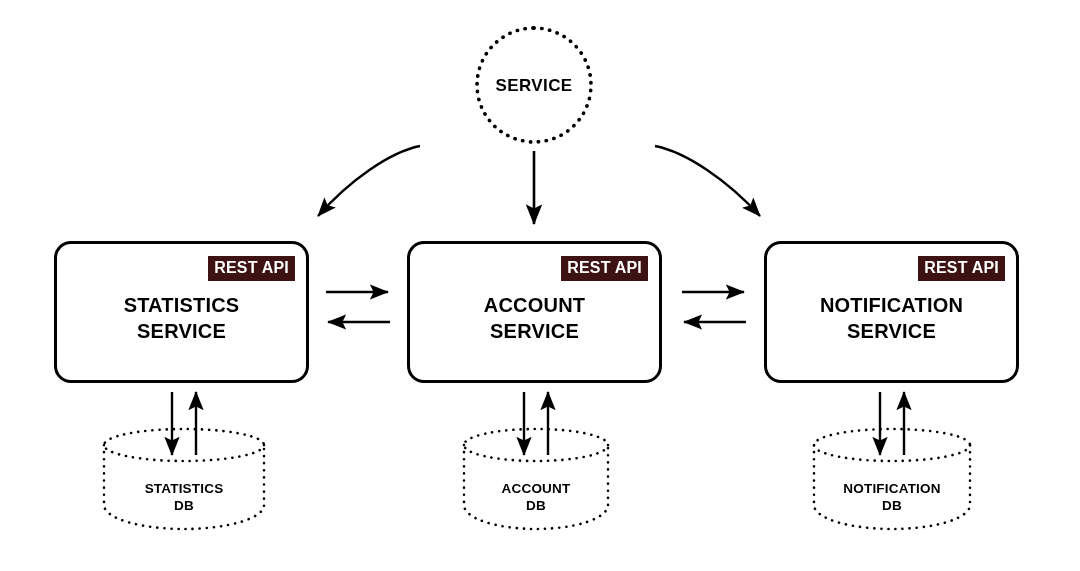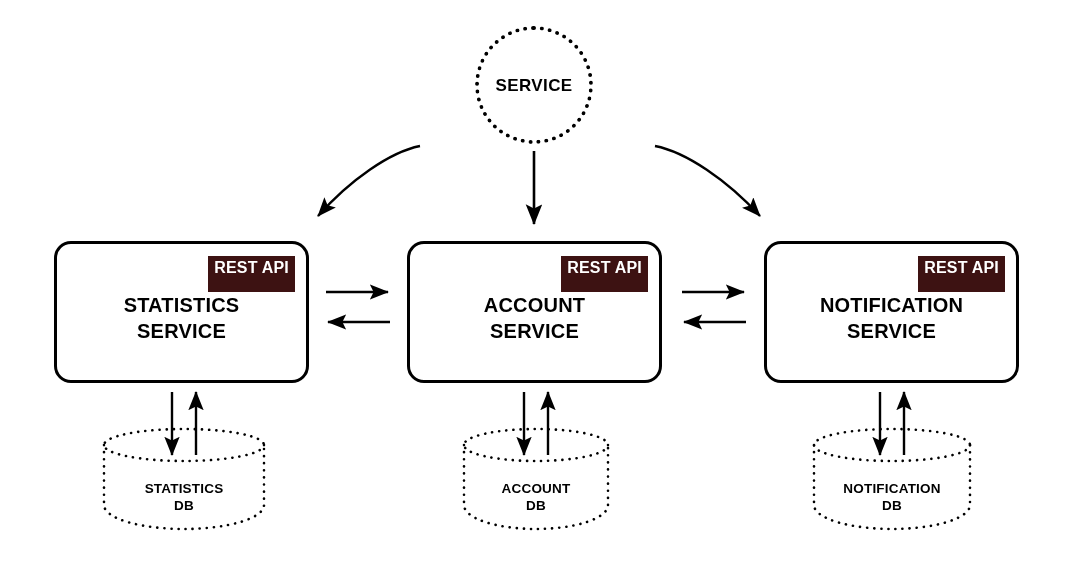--- a/index.html
+++ b/index.html
@@ -75,21 +75,21 @@
   .rest-badge {
     position: absolute;
     top: 12px;
     right: 11px;
     background: #3d1212;
     color: #ffffff;
     font-family: "Liberation Sans", sans-serif;
     font-size: 16px;
     font-weight: bold;
     line-height: 1;
-    padding: 4px 6px 16px 6px;
+    padding: 4px 6px 5px 6px;
     letter-spacing: 0.2px;
     white-space: nowrap;
   }
 
   
   .db-node {
     position: absolute;
   }
   .db-label {
     position: absolute;

